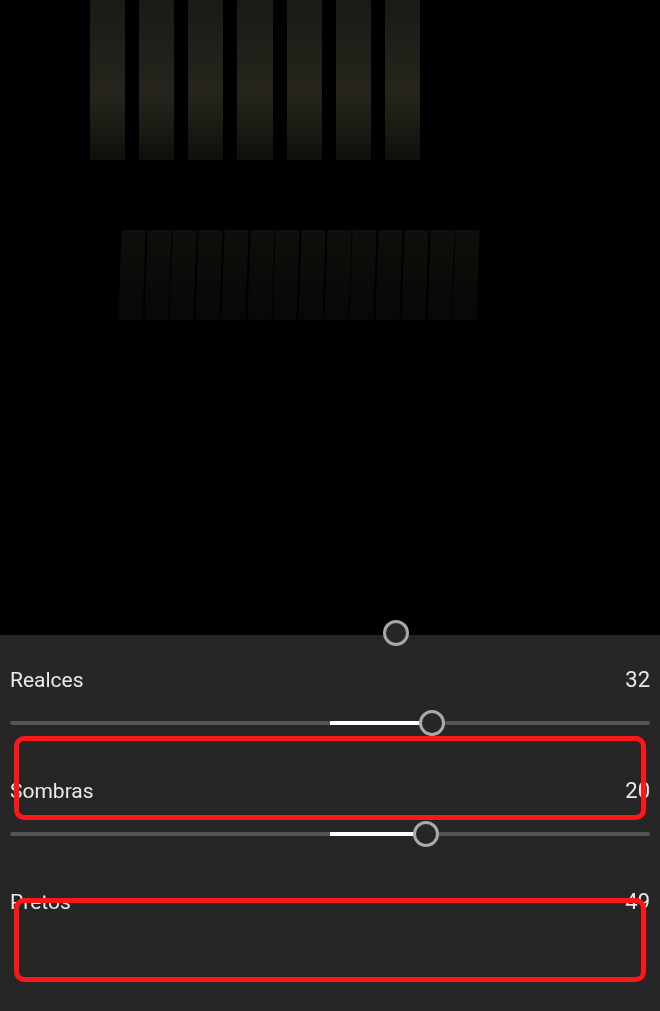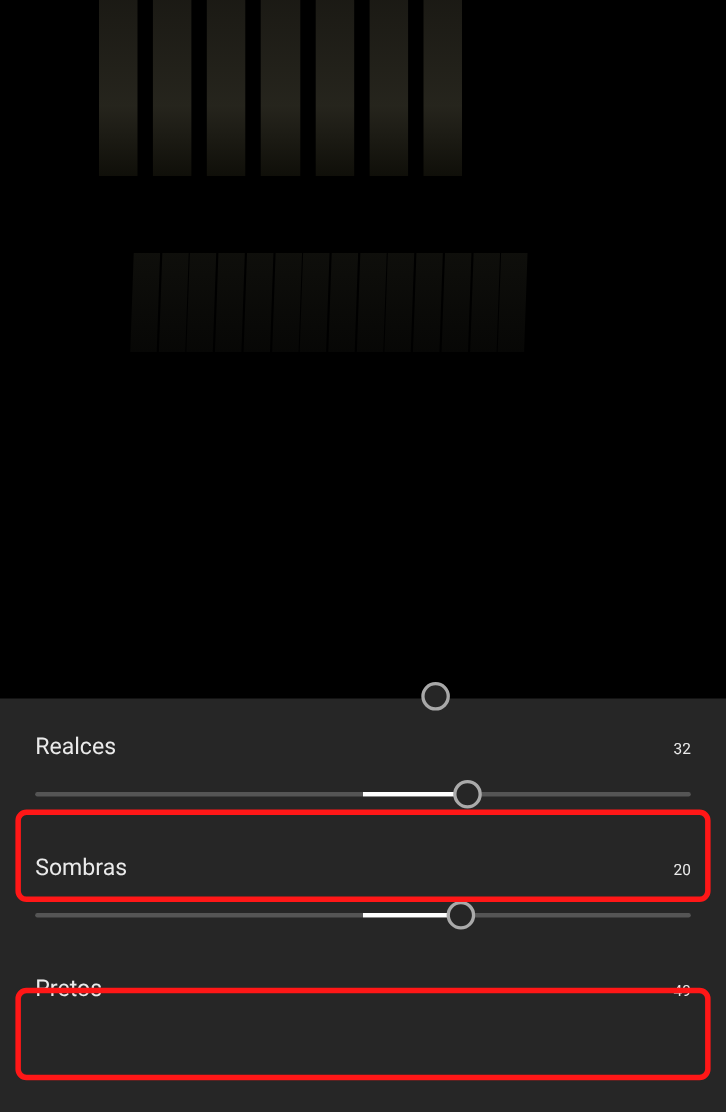--- a/index.html
+++ b/index.html
@@ -74,35 +74,35 @@
     z-index: 5;
   }
   .controls {
     position: absolute;
     top: 635px;
     left: 0;
     width: 660px;
     padding: 0;
   }
   .slider-row {
-    padding: 0 32px;
+    padding: 0 10px;
     position: relative;
   }
   .slider-header {
     display: flex;
     justify-content: space-between;
     align-items: baseline;
     font-size: 21px;
     font-weight: 400;
     color: #eaeaea;
     padding-top: 32px;
     padding-bottom: 18px;
   }
   .slider-value {
-    font-size: 14px;
+    font-size: 22px;
     color: #eaeaea;
   }
   .track-wrap {
     position: relative;
     height: 26px;
     margin-bottom: 10px;
   }
   .track-bg {
     position: absolute;
     top: 11px;

